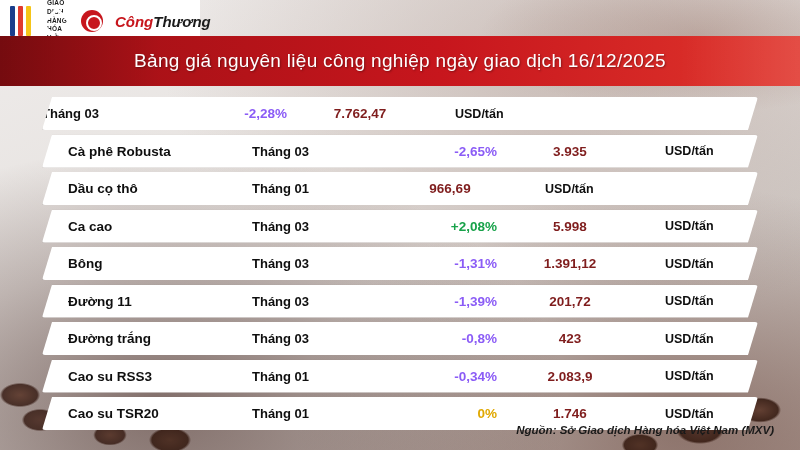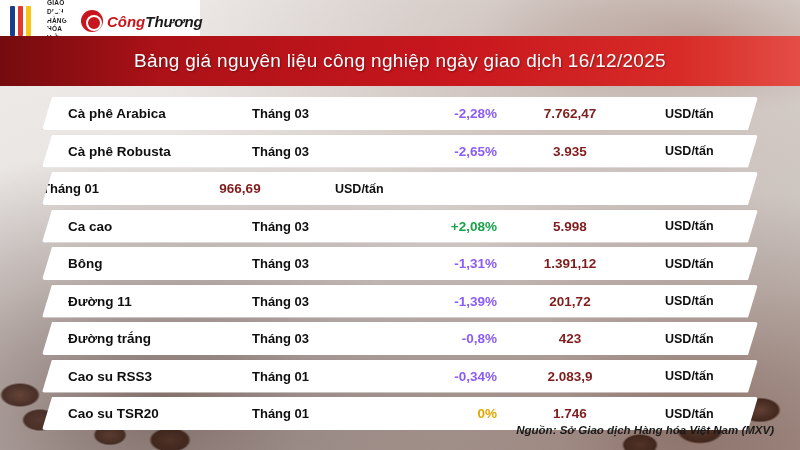--- a/index.html
+++ b/index.html
@@ -54,21 +54,21 @@
     position: relative; border-radius: 2px;
   }
   .mxv-logo::before {
     content: ""; position: absolute; left: 6px; top: 6px; width: 18px; height: 18px;
     border: 3px solid #fff; transform: rotate(45deg);
   }
   .mxv-text {
     font-size: 6.5px; line-height: 1.35; font-weight: bold; color: #1b1b1b;
     letter-spacing: .2px;
   }
-  .ct-logo { display: flex; align-items: center; gap: 4px; margin-left: 6px; }
+  .ct-logo { display: flex; align-items: center; gap: 12px; margin-left: 6px; }
   .ct-mark { width: 22px; height: 22px; border-radius: 50%; background: #c7161d; position: relative; }
   .ct-mark::after {
     content: ""; position: absolute; left: 5px; top: 5px; width: 12px; height: 12px;
     border-radius: 50%; border: 2.5px solid #fff;
   }
   .ct-name { font-size: 15px; font-weight: bold; color: #c7161d; font-style: italic; white-space: nowrap; }
   .ct-name span { color: #1b1b1b; }
 
   .title-band {
     position: absolute; top: 36px; left: 0; right: 0; height: 50px;
@@ -142,34 +142,34 @@
     </div>
 
     <div class="title-band">
       <div class="title-text">Bảng giá nguyên liệu công nghiệp ngày giao dịch 16/12/2025</div>
     </div>
     <div class="band-notch"></div>
   </div>
 
   <div class="table" id="rows">
       <div class="row">
-        <div class="c-name">Cà phê Arabica</div>
         <div class="c-month">Tháng 03</div>
         <div class="c-change neg">-2,28%</div>
         <div class="c-price">7.762,47</div>
         <div class="c-unit">USD/tấn</div>
       </div>
       <div class="row">
         <div class="c-name">Cà phê Robusta</div>
         <div class="c-month">Tháng 03</div>
         <div class="c-change neg">-2,65%</div>
         <div class="c-price">3.935</div>
         <div class="c-unit">USD/tấn</div>
       </div>
       <div class="row">
+        <div class="c-name">Dầu cọ thô</div>
         <div class="c-month">Tháng 01</div>
         <div class="c-price">966,69</div>
         <div class="c-unit">USD/tấn</div>
       </div>
       <div class="row">
         <div class="c-name">Ca cao</div>
         <div class="c-month">Tháng 03</div>
         <div class="c-change pos">+2,08%</div>
         <div class="c-price">5.998</div>
         <div class="c-unit">USD/tấn</div>

